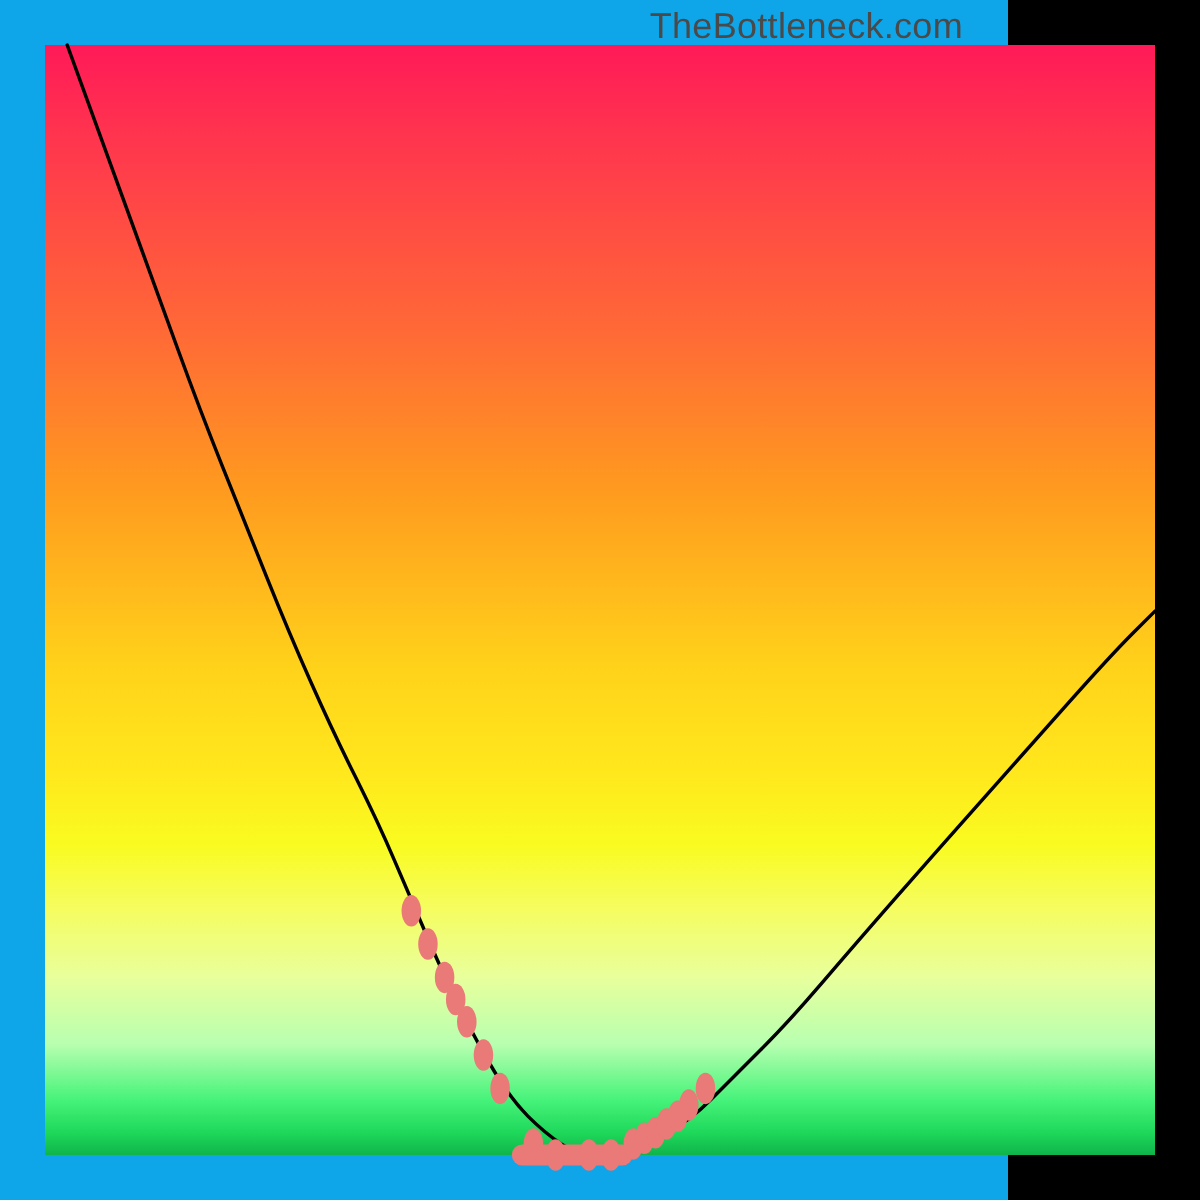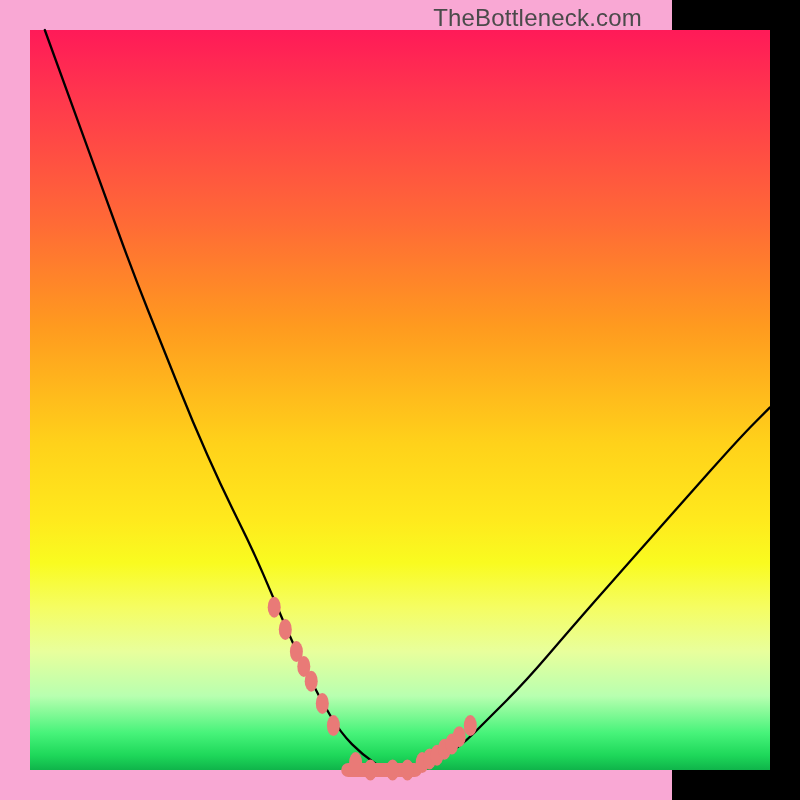--- a/index.html
+++ b/index.html
@@ -10,21 +10,21 @@
     background: #000;
     font-family: Arial, Helvetica, sans-serif;
     overflow: hidden;
   }
   .frame {
     position: absolute;
     left: 0;
     top: 0;
     width: 672px;
     height: 800px;
-    background: #f9a8d4;
+    background: #0ea5e9;
   }
   .plot {
     position: absolute;
     left: 30px;
     top: 30px;
     width: 740px;
     height: 740px;
     
     background: linear-gradient(to bottom,
       #ff1a58 0%,

